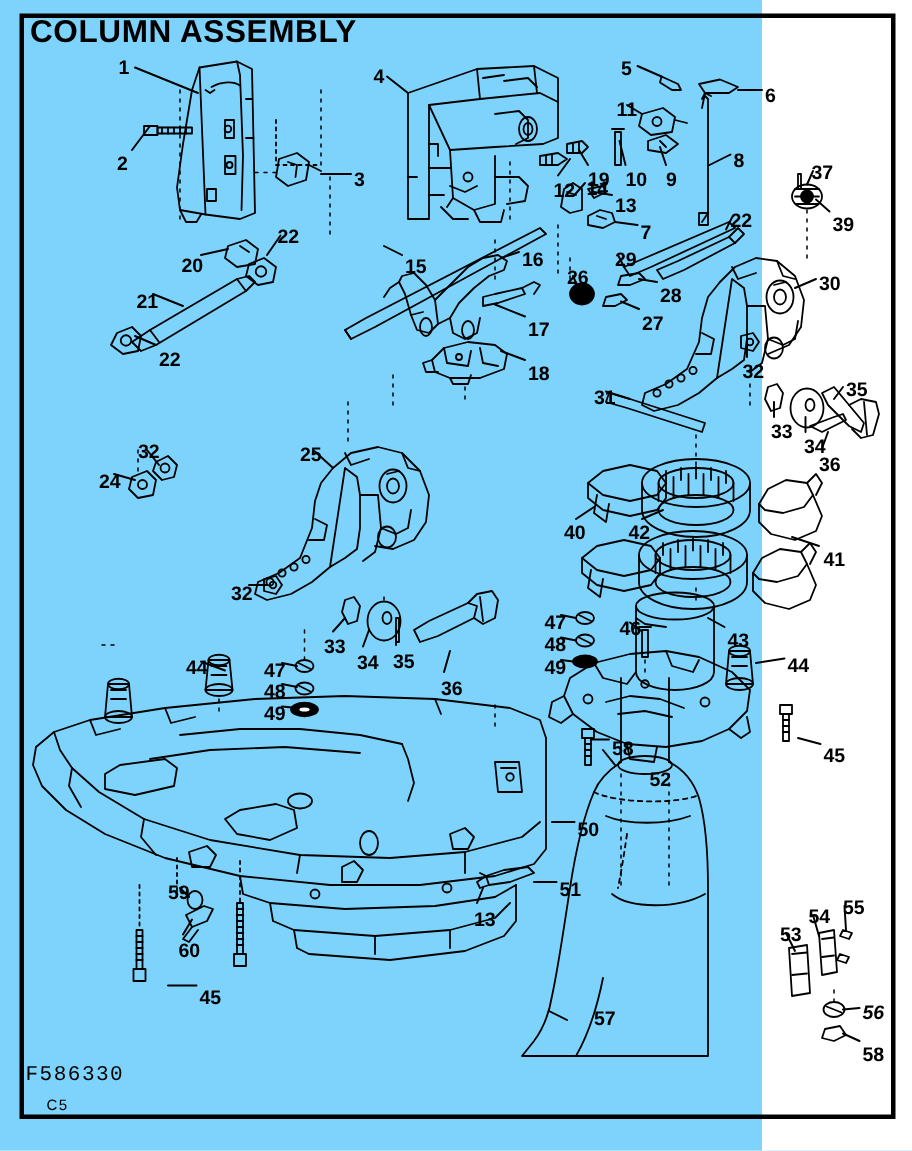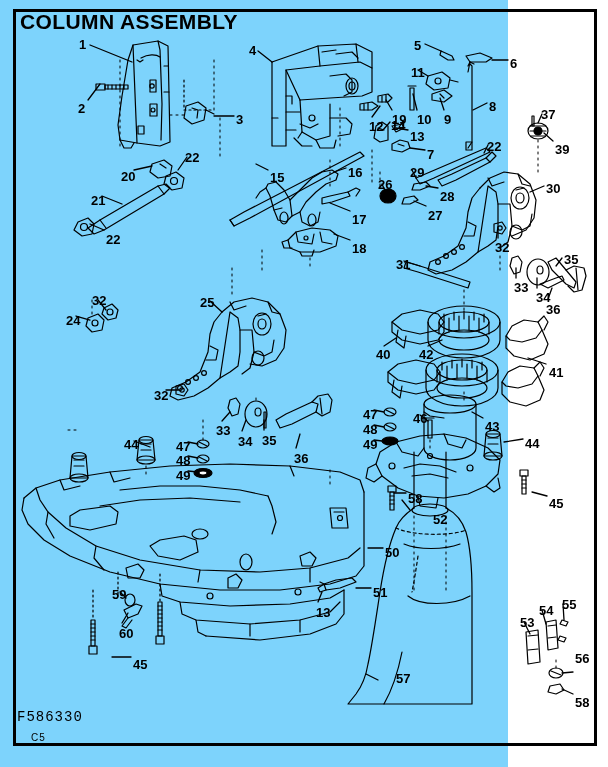--- a/index.html
+++ b/index.html
@@ -689,21 +689,21 @@
       <div class="cal" style="left: 176px; top: 454px;">48</div>
       <div class="cal" style="left: 363px; top: 423px;">48</div>
       <div class="cal" style="left: 176px; top: 469px;">49</div>
       <div class="cal" style="left: 363px; top: 438px;">49</div>
       <div class="cal" style="left: 385px; top: 546px;">50</div>
       <div class="cal" style="left: 373px; top: 586px;">51</div>
       <div class="cal" style="left: 405px; top: 513px; padding-left: 28px;">52</div>
       <div class="cal" style="left: 520px; top: 616px;">53</div>
       <div class="cal" style="left: 539px; top: 604px;">54</div>
       <div class="cal" style="left: 562px; top: 598px;">55</div>
-      <div class="cal" style="left: 575px; top: 652px;">56</div>
+      <div class="cal" style="left: 575px; top: 668px; font-style: italic;">56</div>
       <div class="cal" style="left: 356px; top: 672px; margin-left: 40px;">57</div>
       <div class="cal" style="left: 575px; top: 696px;">58</div>
       <div class="cal" style="left: 408px; top: 492px;">58</div>
       <div class="cal" style="left: 112px; top: 588px;">59</div>
       <div class="cal" style="left: 119px; top: 627px;">60</div>
       <div class="cal" style="left: 316px; top: 606px;">13</div>
     </div>
 
   <div id="footer-code">F586330</div>
   <div id="footer-sub">C5</div>

